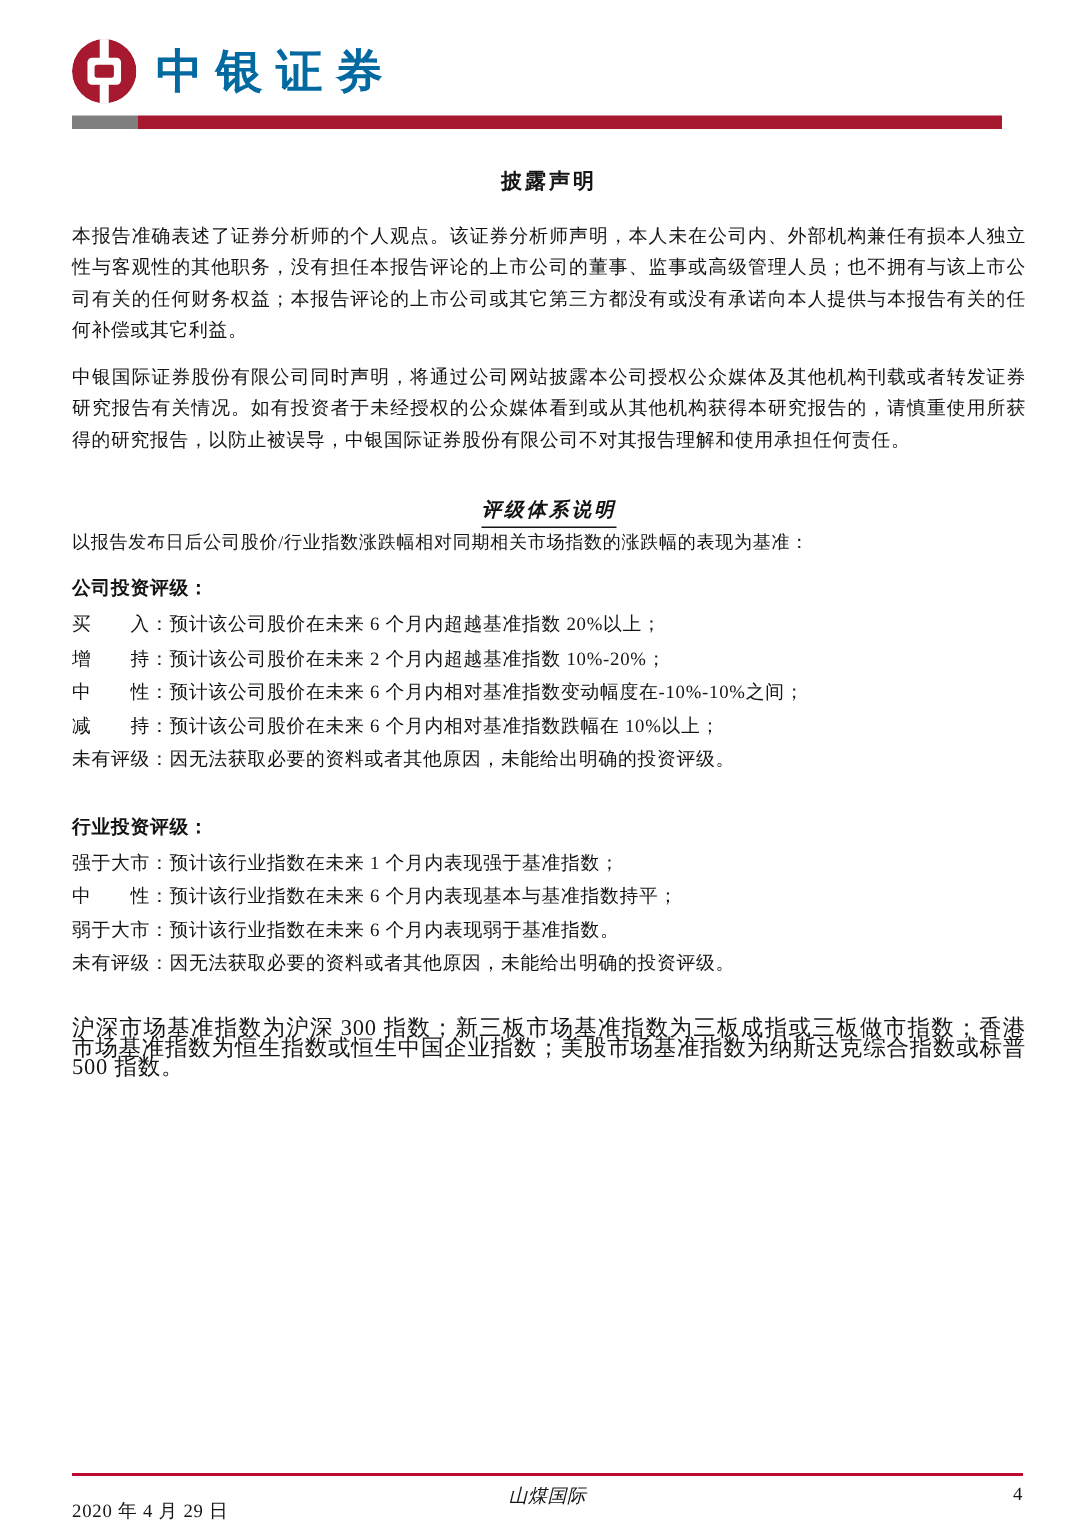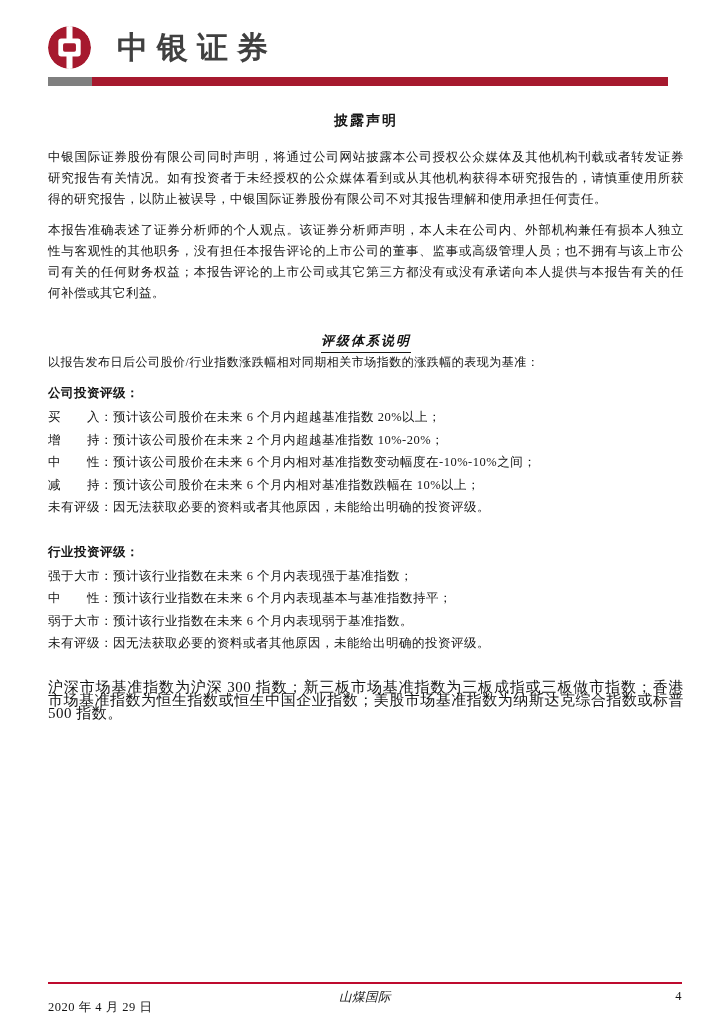--- a/index.html
+++ b/index.html
@@ -10,25 +10,25 @@
     font-family:"Liberation Serif","DejaVu Serif",serif;
     color:#141414;
     overflow:hidden;
   }
 
   
   .header { position:absolute; top:26px; left:48px; right:40px; }
   .brand-row { display:flex; align-items:center; }
   .logo { width:43px; height:43px; flex:0 0 auto; }
   .brand-title {
-    margin-left:26px;
+    margin-left:13px;
     font-size:31px;
     font-weight:bold;
     letter-spacing:9px;
-    color:#404040;
+    color:#0369a1;
     font-family:"Liberation Serif","DejaVu Serif",serif;
     white-space:nowrap;
   }
   .header-rule { position:absolute; top:77px; left:48px; width:620px; height:9px; display:flex; }
   .header-rule .seg-gray { width:44px; height:100%; }
   .header-rule .seg-red  { flex:1; height:100%; }
 
   
   .content { position:absolute; top:96px; left:48px; width:636px; }
 
@@ -125,41 +125,41 @@
   </div>
   <div class="header-rule">
     <div class="seg-gray" style="background:#7f7f7f;"></div>
     <div class="seg-red" style="background:#A6192E;"></div>
   </div>
 
   <div class="content">
 
     <h1 class="disclosure-title">披露声明</h1>
 
+    <p class="para">本报告准确表述了证券分析师的个人观点。该证券分析师声明，本人未在公司内、外部机构兼任有损本人独立性与客观性的其他职务，没有担任本报告评论的上市公司的董事、监事或高级管理人员；也不拥有与该上市公司有关的任何财务权益；本报告评论的上市公司或其它第三方都没有或没有承诺向本人提供与本报告有关的任何补偿或其它利益。</p>
     <p class="para">中银国际证券股份有限公司同时声明，将通过公司网站披露本公司授权公众媒体及其他机构刊载或者转发证券研究报告有关情况。如有投资者于未经授权的公众媒体看到或从其他机构获得本研究报告的，请慎重使用所获得的研究报告，以防止被误导，中银国际证券股份有限公司不对其报告理解和使用承担任何责任。</p>
-    <p class="para">本报告准确表述了证券分析师的个人观点。该证券分析师声明，本人未在公司内、外部机构兼任有损本人独立性与客观性的其他职务，没有担任本报告评论的上市公司的董事、监事或高级管理人员；也不拥有与该上市公司有关的任何财务权益；本报告评论的上市公司或其它第三方都没有或没有承诺向本人提供与本报告有关的任何补偿或其它利益。</p>
 
     <div class="rating-title-wrap">
       <span class="rating-title">评级体系说明</span>
     </div>
 
     <div class="benchmark-intro">以报告发布日后公司股价/行业指数涨跌幅相对同期相关市场指数的涨跌幅的表现为基准：</div>
 
     <div class="rating-heading">公司投资评级：</div>
     <div class="rating-list">
       <div class="rating-line">买　　入：预计该公司股价在未来 6 个月内超越基准指数 20%以上；</div>
       <div class="rating-line">增　　持：预计该公司股价在未来 2 个月内超越基准指数 10%-20%；</div>
       <div class="rating-line">中　　性：预计该公司股价在未来 6 个月内相对基准指数变动幅度在-10%-10%之间；</div>
       <div class="rating-line">减　　持：预计该公司股价在未来 6 个月内相对基准指数跌幅在 10%以上；</div>
       <div class="rating-line">未有评级：因无法获取必要的资料或者其他原因，未能给出明确的投资评级。</div>
     </div>
 
     <div class="rating-heading industry-heading">行业投资评级：</div>
     <div class="rating-list">
-      <div class="rating-line">强于大市：预计该行业指数在未来 6 个月内表现强于基准指数；</div>
+      <div class="rating-line">强于大市：预计该行业指数在未来 1 个月内表现强于基准指数；</div>
       <div class="rating-line">中　　性：预计该行业指数在未来 6 个月内表现基本与基准指数持平；</div>
       <div class="rating-line">弱于大市：预计该行业指数在未来 6 个月内表现弱于基准指数。</div>
       <div class="rating-line">未有评级：因无法获取必要的资料或者其他原因，未能给出明确的投资评级。</div>
     </div>
 
     <div class="benchmark-note">沪深市场基准指数为沪深 300 指数；新三板市场基准指数为三板成指或三板做市指数；香港市场基准指数为恒生指数或恒生中国企业指数；美股市场基准指数为纳斯达克综合指数或标普 500 指数。</div>
 
   </div>
 
   <div class="footer-rule" style="border-top-color:#BE0A2E;"></div>

